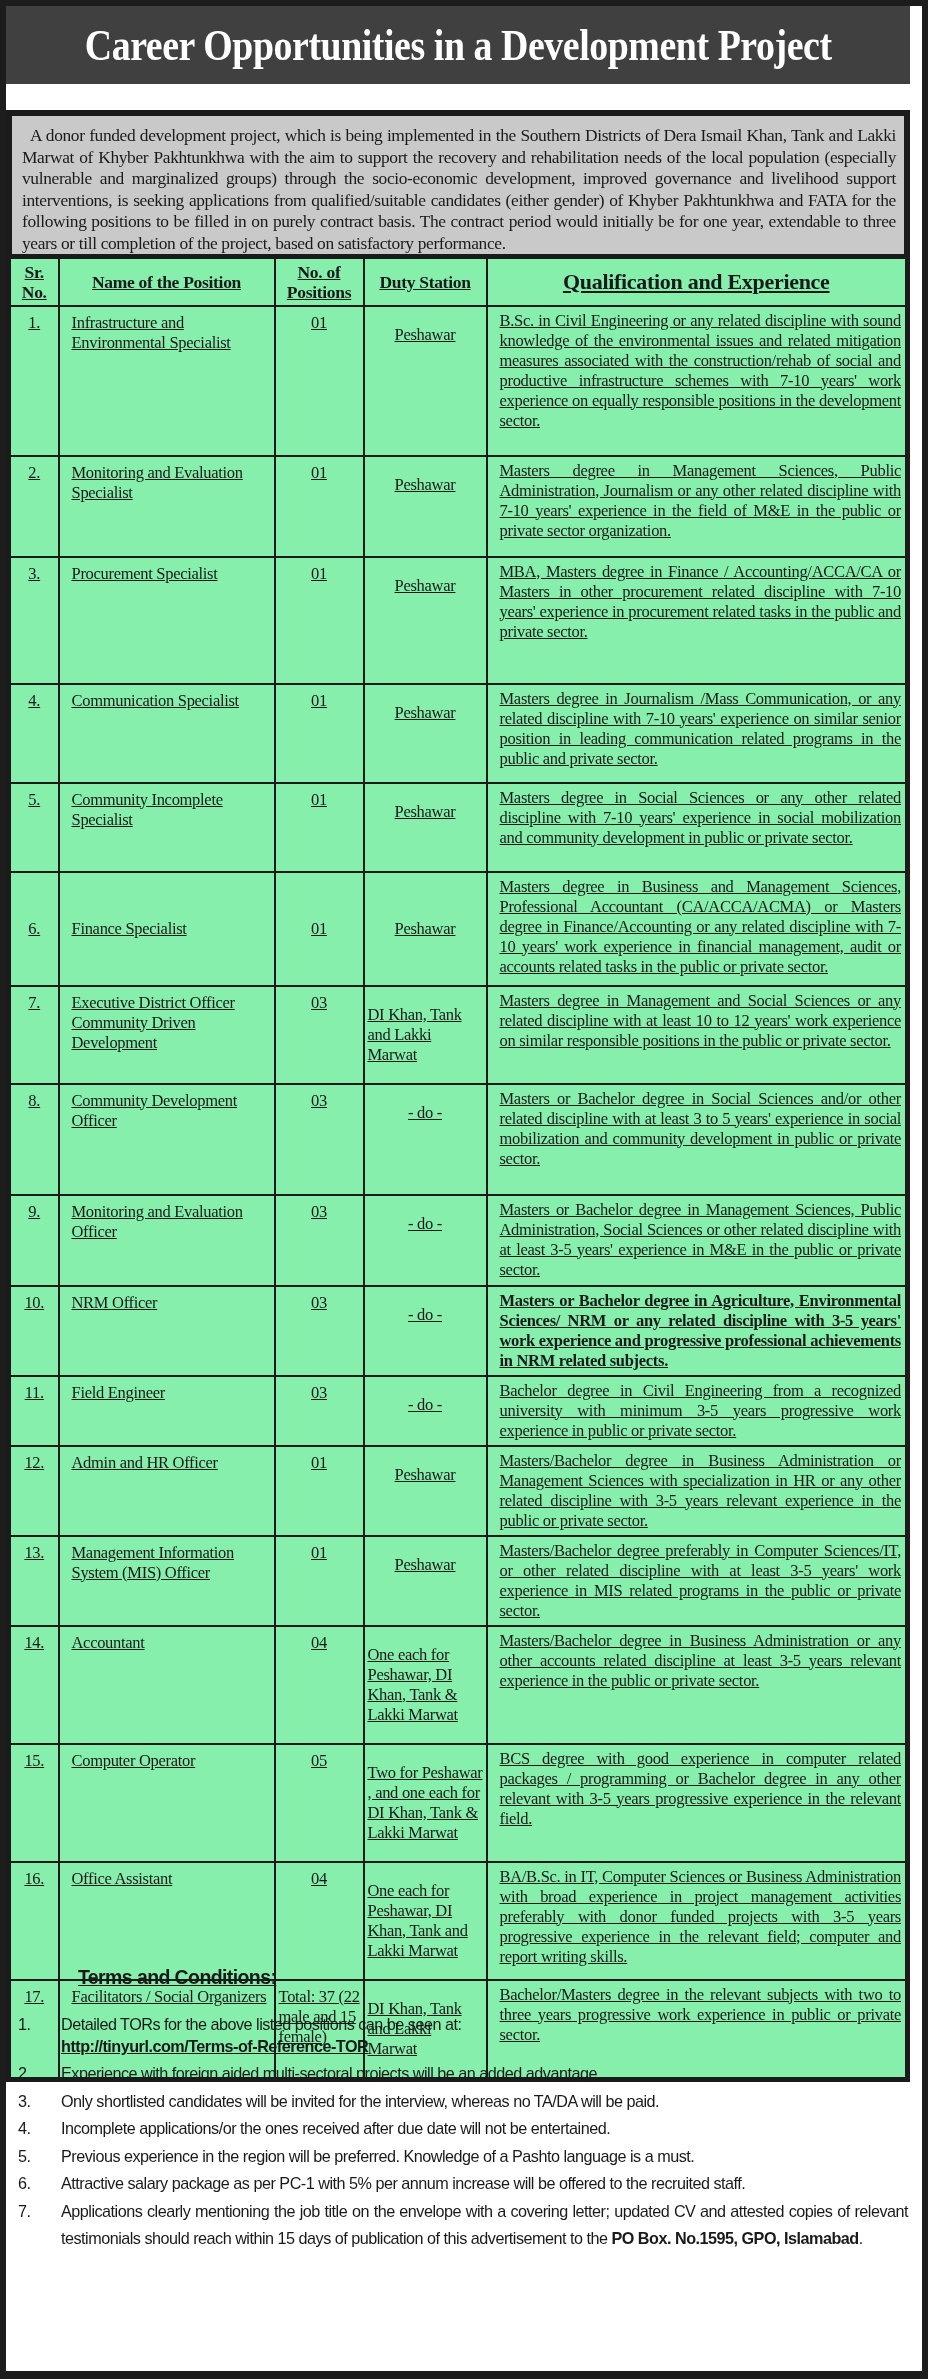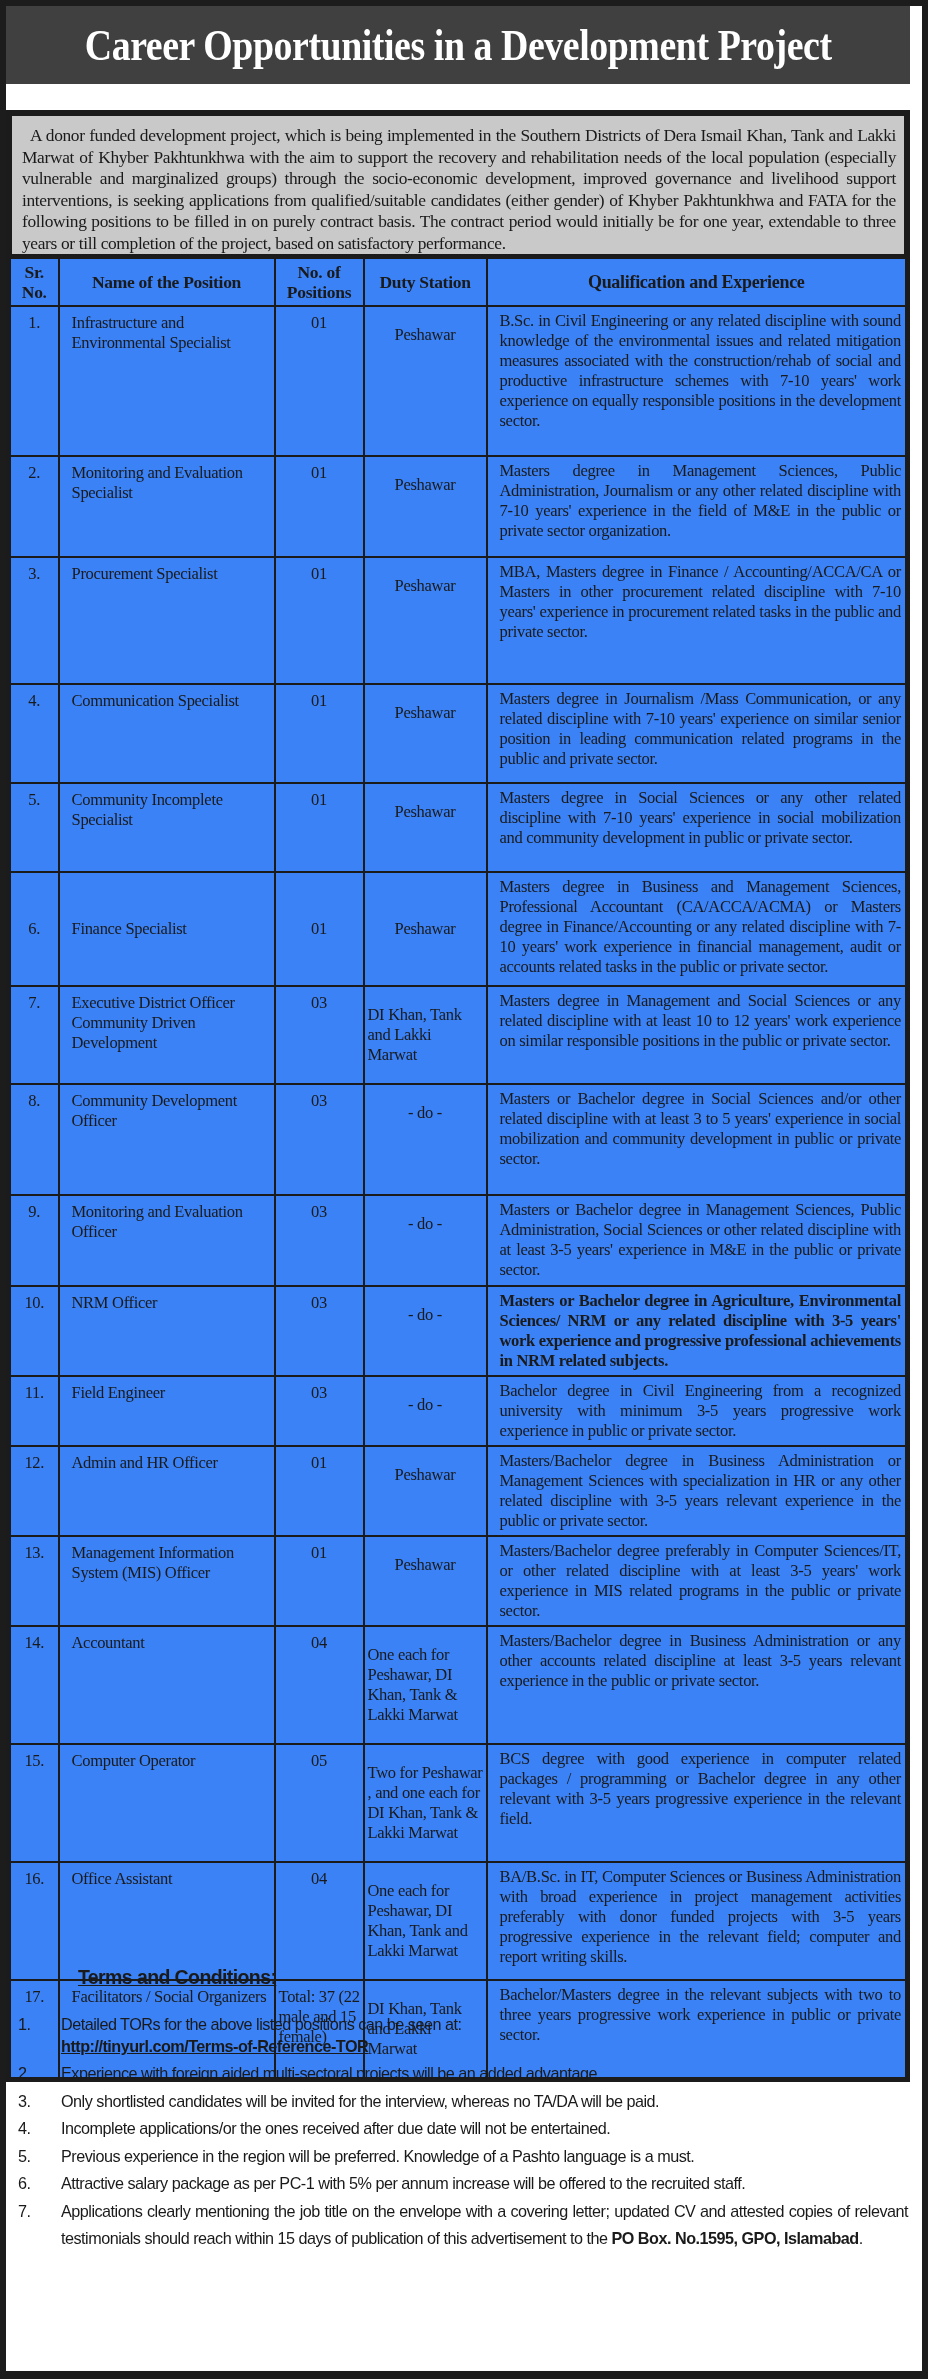--- a/index.html
+++ b/index.html
@@ -42,40 +42,41 @@
     font-size: 17.4px;
     line-height: 21.5px;
     text-align: justify;
     text-indent: 8px;
     letter-spacing: -0.35px;
   }
   .jobs-table {
     position: absolute; left: 6px; top: 254px; width: 904px;
     border-collapse: collapse;
     border: 5px solid #1b1b1b;
-    background: #3b82f6;
+    background: #86efac;
     table-layout: fixed;
+    text-decoration: underline;
   }
   .jobs-table th, .jobs-table td {
     border: 2px solid #1b1b1b;
     vertical-align: top;
     font-size: 16.5px;
     line-height: 20px;
     letter-spacing: -0.3px;
   }
   .jobs-table th {
     font-weight: bold;
     text-align: center;
     vertical-align: middle;
     font-size: 17.5px;
     line-height: 20px;
     height: 49px;
     padding: 2px 2px;
   }
-  .jobs-table th.qual-h { font-size: 18px; }
+  .jobs-table th.qual-h { font-size: 22px; }
   .c-sr { width: 50px; text-align: center; padding: 6px 2px; }
   .c-name { width: 216px; padding: 6px 6px 6px 12px; }
   .c-num { width: 89px; text-align: center; padding: 6px 2px; }
   .c-duty { width: 123px; text-align: center; padding: 18px 2px; }
   .c-qual { padding: 4px 4px 4px 12px; text-align: justify; }
   td.c-duty.left { text-align: left; padding-left: 3px; }
   td.c-num.left { text-align: left; padding-left: 3px; }
   .qual-small { font-size: 11.5px; line-height: 17px; font-weight: bold; letter-spacing: -0.3px; }
   .qual-tight { font-size: 15.5px; line-height: 16.5px; }
   .duty-small { font-size: 15px; line-height: 19px; }

